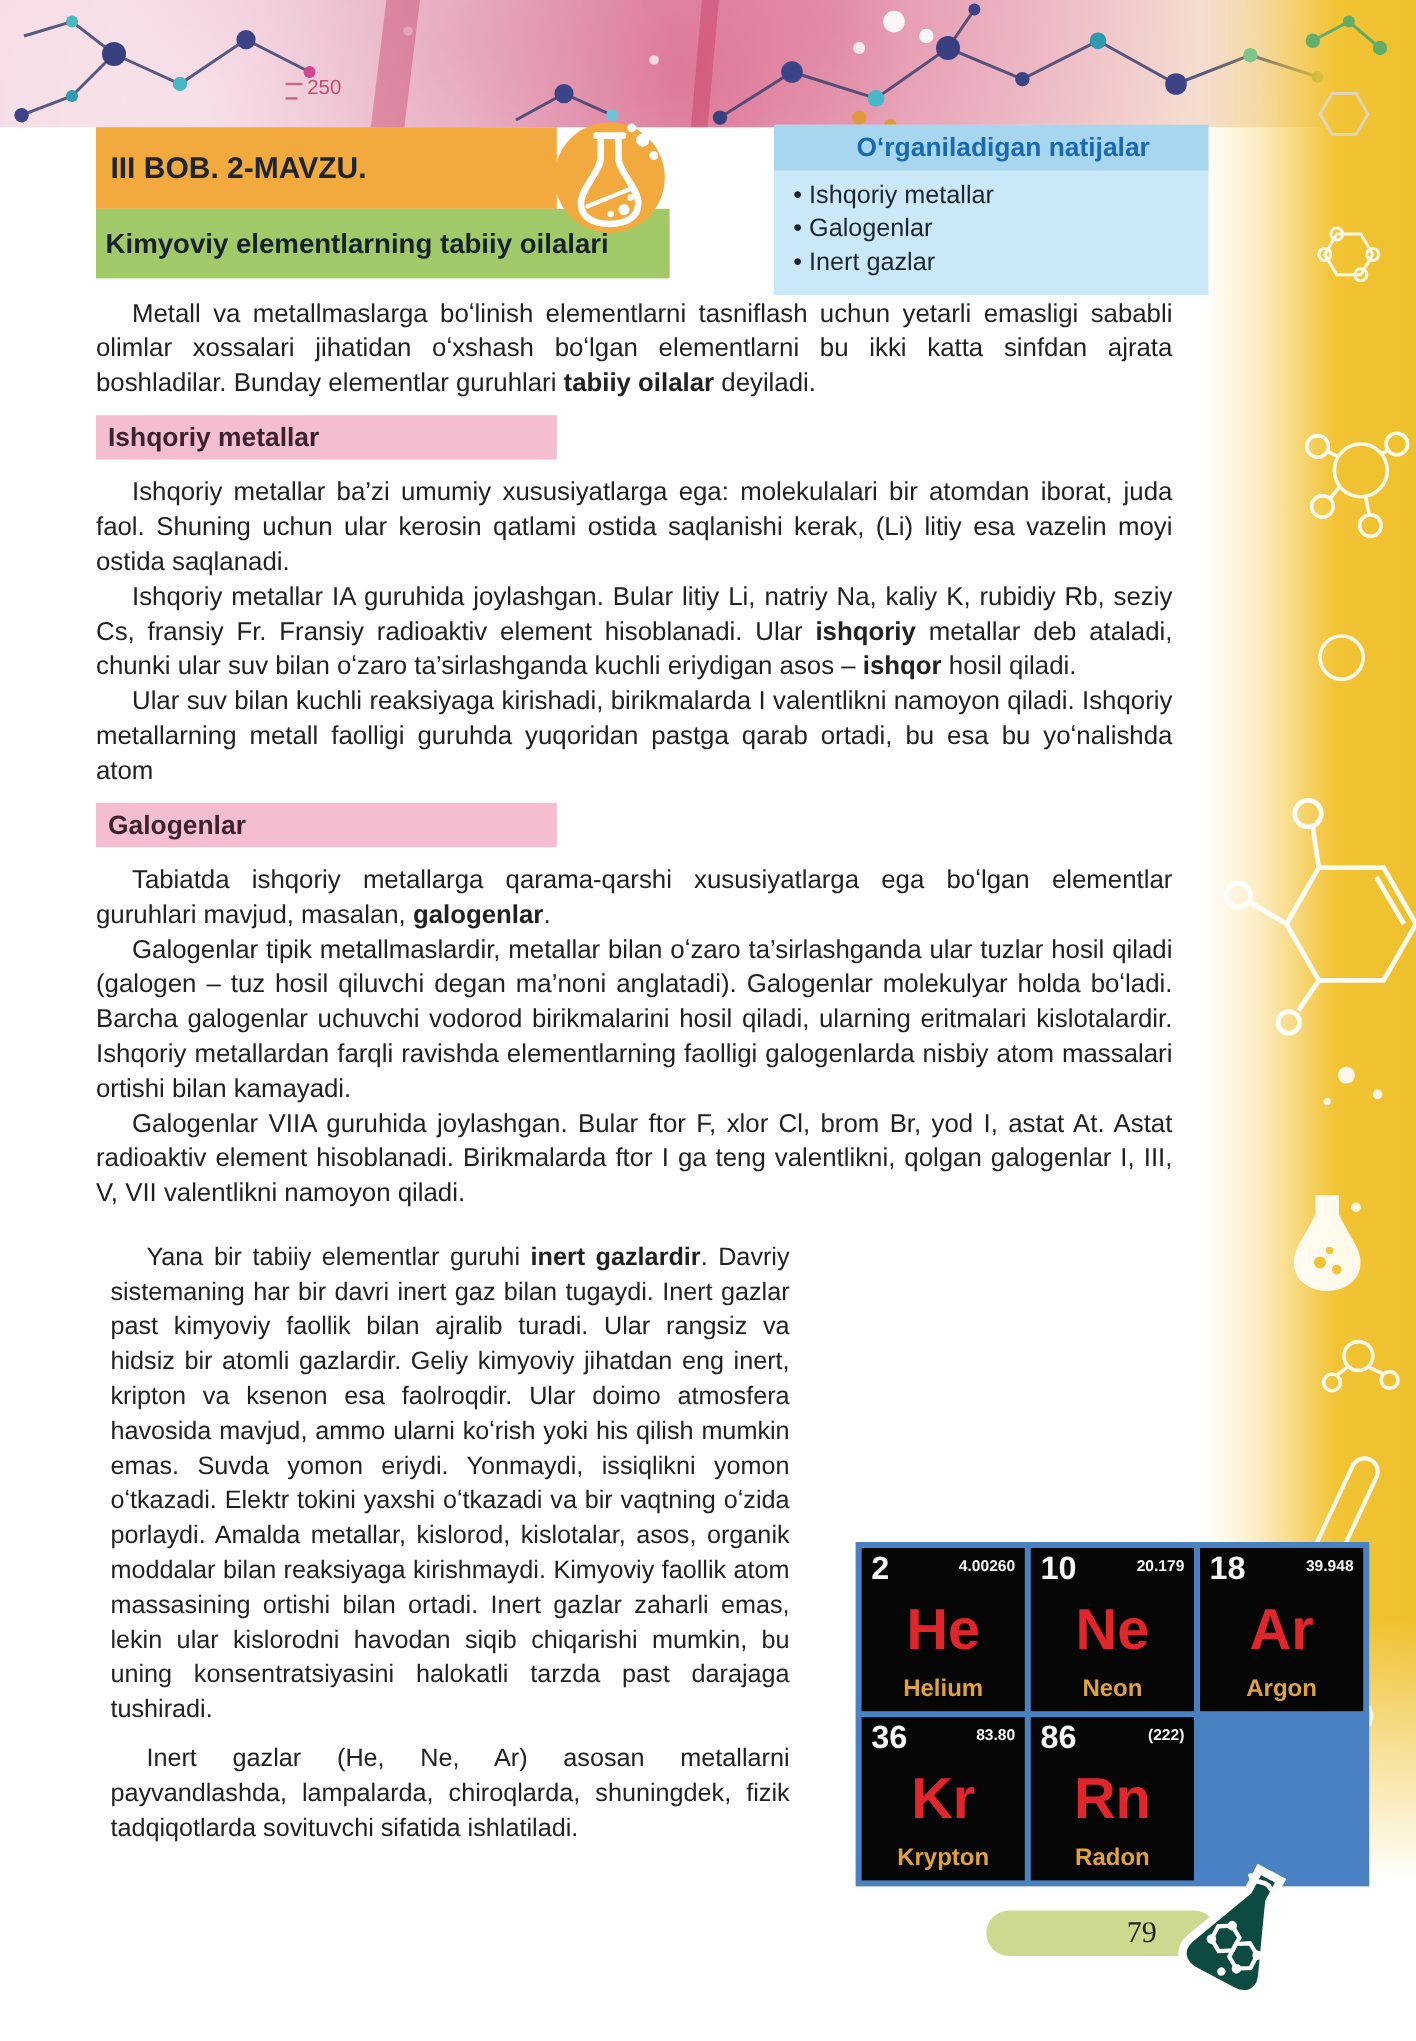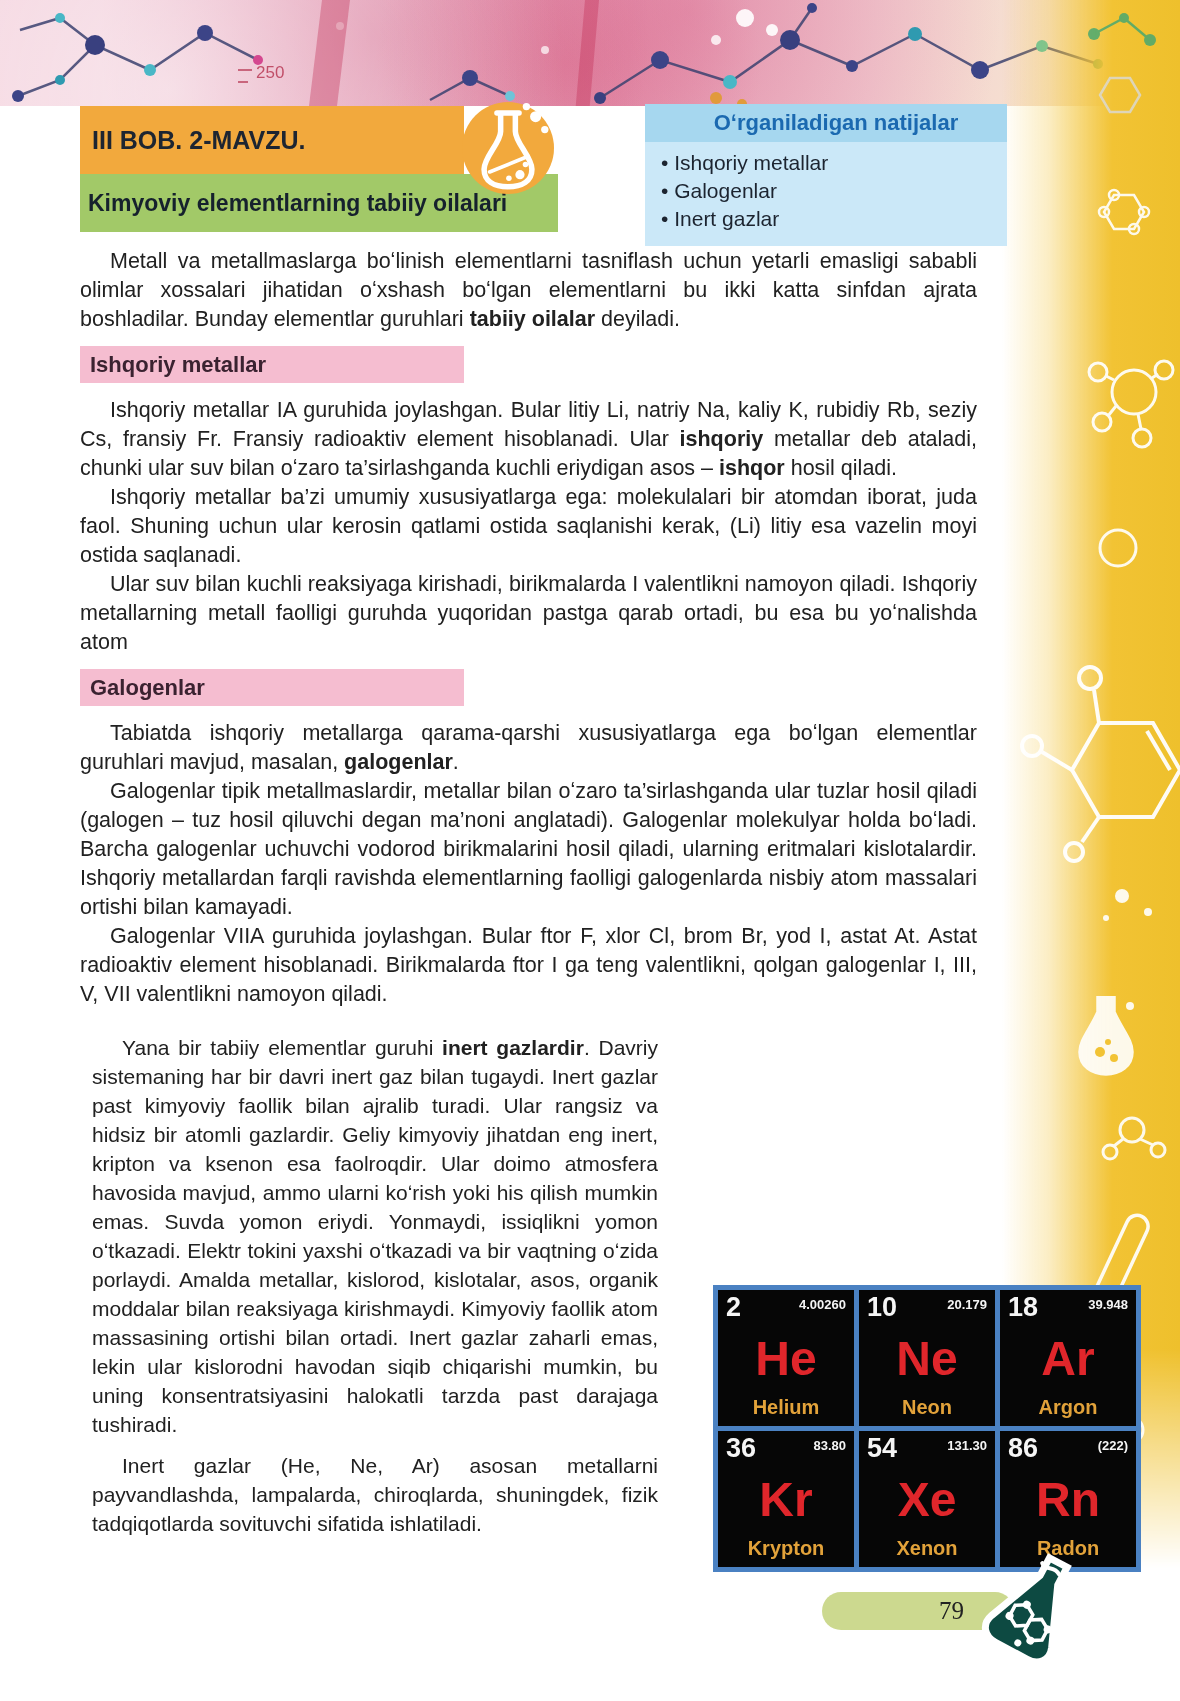--- a/index.html
+++ b/index.html
@@ -226,22 +226,22 @@
       <div class="result-item">Ishqoriy metallar</div>
       <div class="result-item">Galogenlar</div>
       <div class="result-item">Inert gazlar</div>
     </div>
   </div>
 
   <div class="main-text">
     <p><span>Metall va metallmaslarga boʻlinish elementlarni tasniflash uchun yetarli emasligi sababli olimlar xossalari jihatidan oʻxshash boʻlgan elementlarni bu ikki katta sinfdan ajrata boshladilar. Bunday elementlar guruhlari </span><b>tabiiy oilalar</b><span> deyiladi.</span></p>
 
     <div class="section-heading">Ishqoriy metallar</div>
+    <p>Ishqoriy metallar ba’zi umumiy xususiyatlarga ega: molekulalari bir atomdan iborat, juda faol. Shuning uchun ular kerosin qatlami ostida saqlanishi kerak, (Li) litiy esa vazelin moyi ostida saqlanadi.</p>
     <p><span>Ishqoriy metallar IA guruhida joylashgan. Bular litiy Li, natriy Na, kaliy K, rubidiy Rb, seziy Cs, fransiy Fr. Fransiy radioaktiv element hisoblanadi. Ular </span><b>ishqoriy</b><span> metallar deb ataladi, chunki ular suv bilan oʻzaro ta’sirlashganda kuchli eriydigan asos – </span><b>ishqor</b><span> hosil qiladi.</span></p>
-    <p>Ishqoriy metallar ba’zi umumiy xususiyatlarga ega: molekulalari bir atomdan iborat, juda faol. Shuning uchun ular kerosin qatlami ostida saqlanishi kerak, (Li) litiy esa vazelin moyi ostida saqlanadi.</p>
     <p>Ular suv bilan kuchli reaksiyaga kirishadi, birikmalarda I valentlikni namoyon qiladi. Ishqoriy metallarning metall faolligi guruhda yuqoridan pastga qarab ortadi, bu esa bu yoʻnalishda atom</p>
 
     <div class="section-heading">Galogenlar</div>
     <p><span>Tabiatda ishqoriy metallarga qarama-qarshi xususiyatlarga ega boʻlgan elementlar guruhlari mavjud, masalan, </span><b>galogenlar</b><span>.</span></p>
     <p>Galogenlar tipik metallmaslardir, metallar bilan oʻzaro ta’sirlashganda ular tuzlar hosil qiladi (galogen – tuz hosil qiluvchi degan ma’noni anglatadi). Galogenlar molekulyar holda boʻladi. Barcha galogenlar uchuvchi vodorod birikmalarini hosil qiladi, ularning eritmalari kislotalardir. Ishqoriy metallardan farqli ravishda elementlarning faolligi galogenlarda nisbiy atom massalari ortishi bilan kamayadi.</p>
     <p>Galogenlar VIIA guruhida joylashgan. Bular ftor F, xlor Cl, brom Br, yod I, astat At. Astat radioaktiv element hisoblanadi. Birikmalarda ftor I ga teng valentlikni, qolgan galogenlar I, III, V, VII valentlikni namoyon qiladi.</p>
 
     <div class="narrow">
       <p><span>Yana bir tabiiy elementlar guruhi </span><b>inert gazlardir</b><span>. Davriy sistemaning har bir davri inert gaz bilan tugaydi. Inert gazlar past kimyoviy faollik bilan ajralib turadi. Ular rangsiz va hidsiz bir atomli gazlardir. Geliy kimyoviy jihatdan eng inert, kripton va ksenon esa faolroqdir. Ular doimo atmosfera havosida mavjud, ammo ularni koʻrish yoki his qilish mumkin emas. Suvda yomon eriydi. Yonmaydi, issiqlikni yomon oʻtkazadi. Elektr tokini yaxshi oʻtkazadi va bir vaqtning oʻzida porlaydi. Amalda metallar, kislorod, kislotalar, asos, organik moddalar bilan reaksiyaga kirishmaydi. Kimyoviy faollik atom massasining ortishi bilan ortadi. Inert gazlar zaharli emas, lekin ular kislorodni havodan siqib chiqarishi mumkin, bu uning konsentratsiyasini halokatli tarzda past darajaga tushiradi.</span></p>
       <p>Inert gazlar (He, Ne, Ar) asosan metallarni payvandlashda, lampalarda, chiroqlarda, shuningdek, fizik tadqiqotlarda sovituvchi sifatida ishlatiladi.</p>
@@ -273,28 +273,20 @@
       <div class="sym">Ar</div>
       <div class="ename">Argon</div>
     </div>
     <div class="tile">
       <div class="tile-top">
         <span class="num">36</span>
         <span class="mass">83.80</span>
       </div>
       <div class="sym">Kr</div>
       <div class="ename">Krypton</div>
-    </div>
-    <div class="tile">
-      <div class="tile-top">
-        <span class="num">54</span>
-        <span class="mass">131.30</span>
-      </div>
-      <div class="sym">Xe</div>
-      <div class="ename">Xenon</div>
     </div>
     <div class="tile">
       <div class="tile-top">
         <span class="num">86</span>
         <span class="mass">(222)</span>
       </div>
       <div class="sym">Rn</div>
       <div class="ename">Radon</div>
     </div>
   </div>

